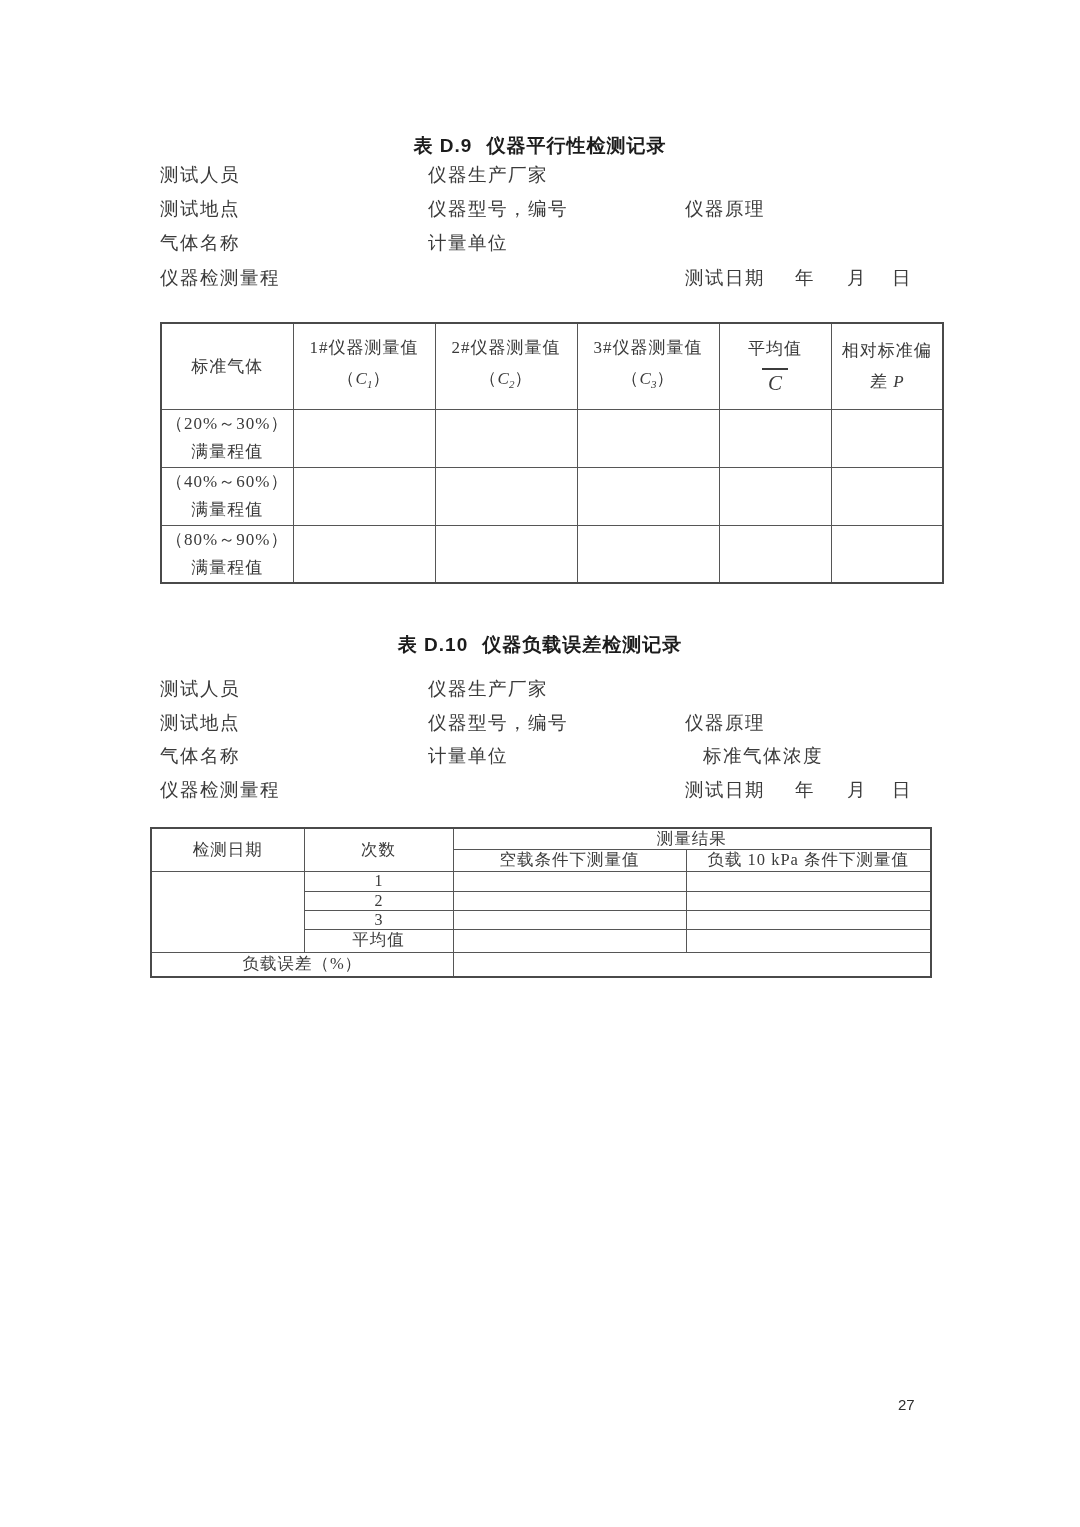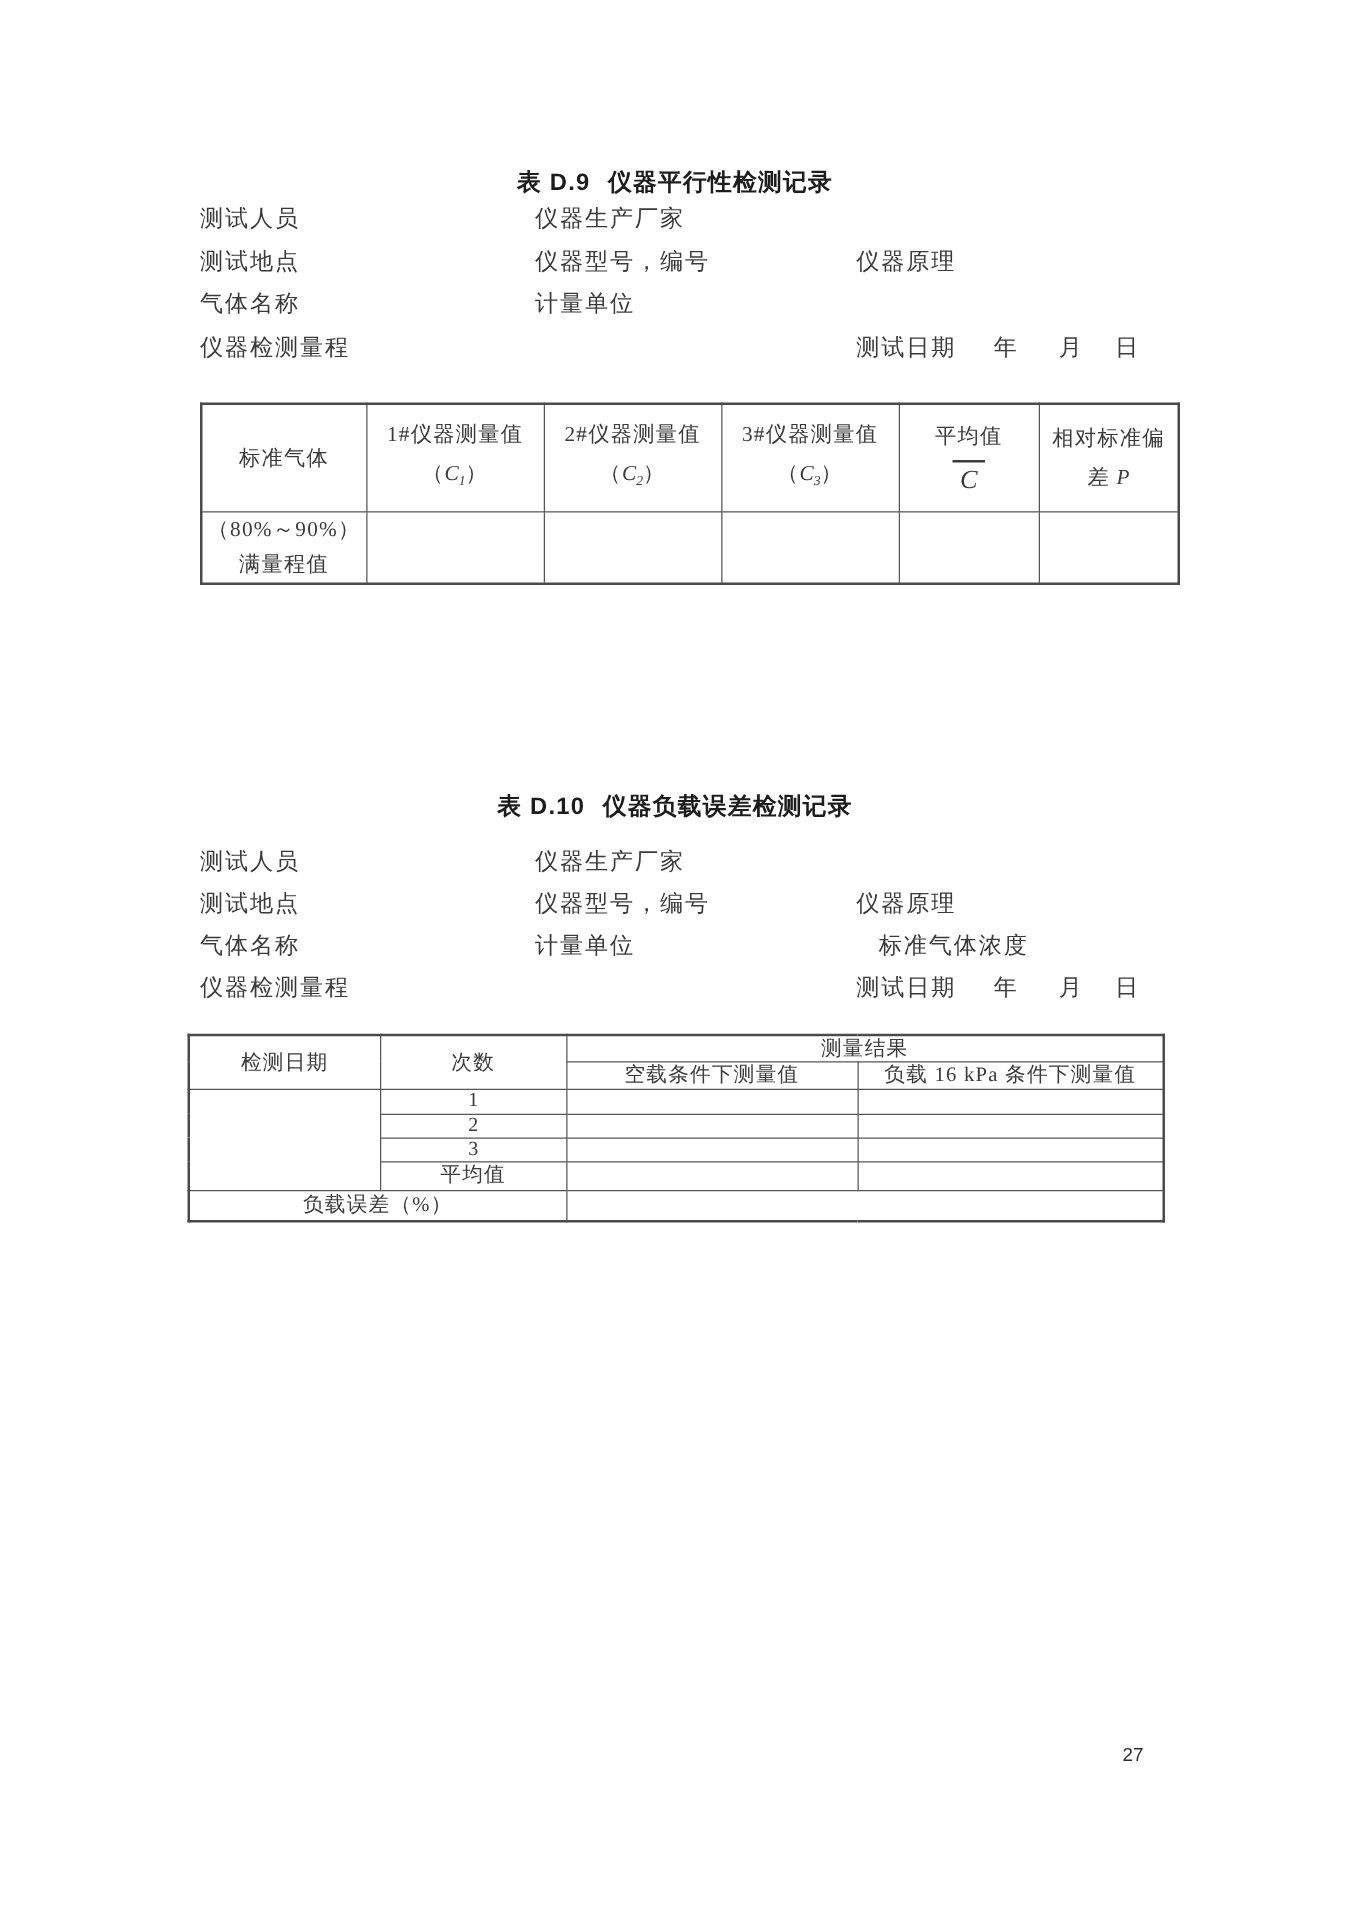--- a/index.html
+++ b/index.html
@@ -117,20 +117,42 @@
       <div>平均值</div>
       <div class="cbar-line"><span class="cbar">C</span></div>
     </td>
     <td>
       <div>相对标准偏</div>
       <div><span>差 </span><span class="it">P</span></div>
     </td>
   </tr>
   <tr style="height:58px;">
     <td class="t1-rowlabel">
+      <div>（20%～30%）</div>
+          <div>满量程值</div>
+    </td>
+    <td></td>
+    <td></td>
+    <td></td>
+    <td></td>
+    <td></td>
+  </tr>
+  <tr style="height:58px;">
+    <td class="t1-rowlabel">
+      <div>（40%～60%）</div>
+          <div>满量程值</div>
+    </td>
+    <td></td>
+    <td></td>
+    <td></td>
+    <td></td>
+    <td></td>
+  </tr>
+  <tr style="height:58px;">
+    <td class="t1-rowlabel">
       <div>（80%～90%）</div>
           <div>满量程值</div>
     </td>
     <td></td>
     <td></td>
     <td></td>
     <td></td>
     <td></td>
   </tr>
 </tbody>
@@ -170,21 +192,21 @@
       <col style="width:245px">
   </colgroup>
   <tbody>
       <tr style="height:21px;">
     <td rowspan="2">检测日期</td>
     <td rowspan="2">次数</td>
     <td colspan="2">测量结果</td>
   </tr>
   <tr style="height:22px;">
     <td>空载条件下测量值</td>
-    <td>负载 16 kPa 条件下测量值</td>
+    <td>负载 10 kPa 条件下测量值</td>
   </tr>
   <tr style="height:20px;">
     <td rowspan="4"></td>
     <td class="num">1</td>
     <td></td>
     <td></td>
   </tr>
   <tr style="height:19px;">
     <td class="num">2</td>
     <td></td>

